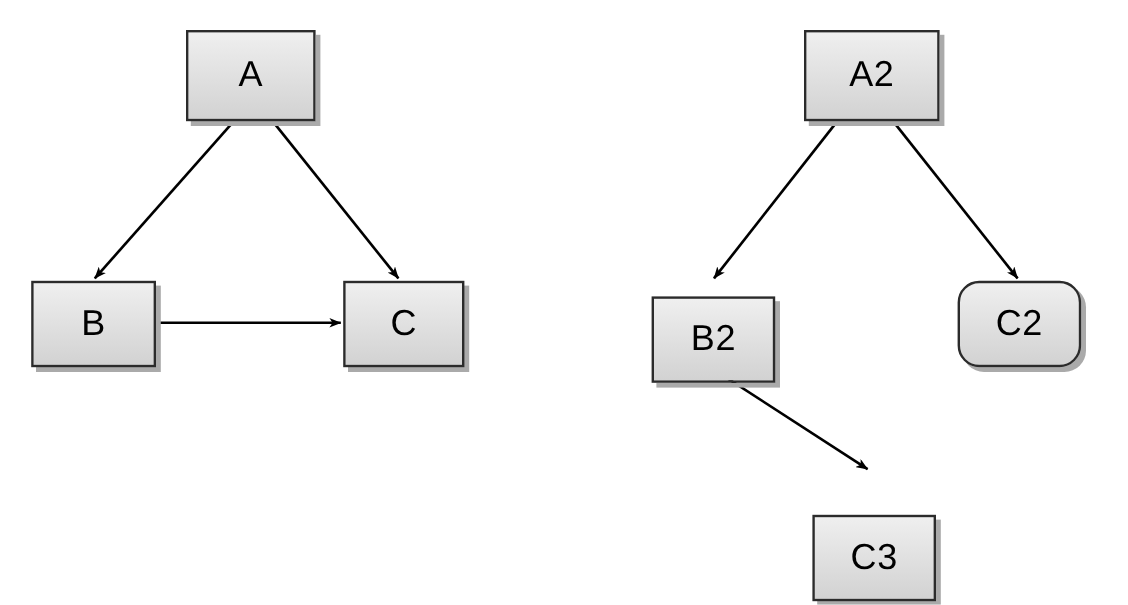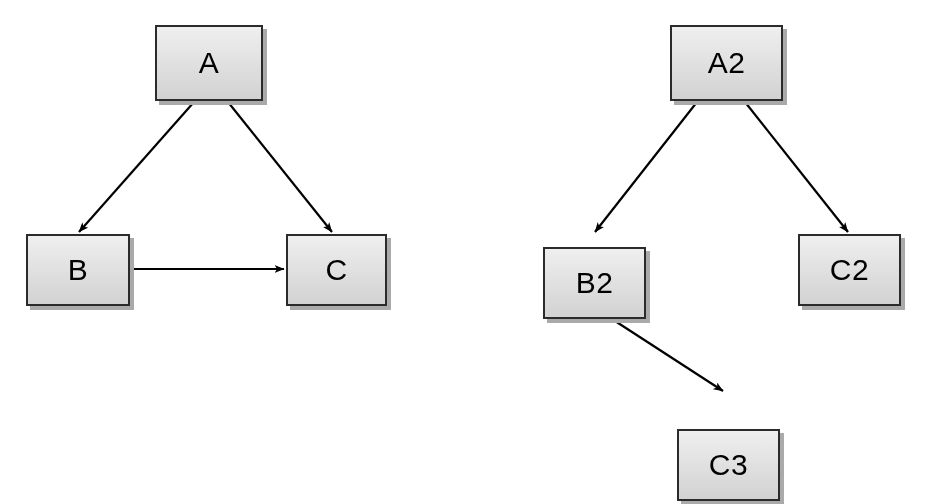--- a/index.html
+++ b/index.html
@@ -77,21 +77,21 @@
       </div>
       <div class="node" style="left: 286px; top: 234px; width: 101px; height: 72px; border-color: rgb(43, 43, 43); background: linear-gradient(rgb(239, 239, 239) 0%, rgb(210, 210, 210) 100%); box-shadow: rgb(170, 170, 170) 4px 4px 0px 0px;">
         <span class="node-label">C</span>
       </div>
       <div class="node" style="left: 670px; top: 25px; width: 113px; height: 76px; border-color: rgb(43, 43, 43); background: linear-gradient(rgb(239, 239, 239) 0%, rgb(210, 210, 210) 100%); box-shadow: rgb(170, 170, 170) 4px 4px 0px 0px;">
         <span class="node-label">A2</span>
       </div>
       <div class="node" style="left: 543px; top: 234px; width: 103px; height: 72px; border-color: rgb(43, 43, 43); background: linear-gradient(rgb(239, 239, 239) 0%, rgb(210, 210, 210) 100%); box-shadow: rgb(170, 170, 170) 4px 4px 0px 0px; margin-top: 13px;">
         <span class="node-label">B2</span>
       </div>
-      <div class="node" style="left: 798px; top: 234px; width: 103px; height: 72px; border-color: rgb(43, 43, 43); background: linear-gradient(rgb(239, 239, 239) 0%, rgb(210, 210, 210) 100%); box-shadow: rgb(170, 170, 170) 4px 4px 0px 0px;">
+      <div class="node" style="left: 798px; top: 234px; width: 103px; height: 72px; border-color: rgb(43, 43, 43); background: linear-gradient(rgb(239, 239, 239) 0%, rgb(210, 210, 210) 100%); box-shadow: rgb(170, 170, 170) 4px 4px 0px 0px; border-radius: 18px;">
         <span class="node-label">C2</span>
       </div>
       <div class="node" style="left: 677px; top: 393px; width: 103px; height: 72px; border-color: rgb(43, 43, 43); background: linear-gradient(rgb(239, 239, 239) 0%, rgb(210, 210, 210) 100%); box-shadow: rgb(170, 170, 170) 4px 4px 0px 0px; margin-top: 36px;">
         <span class="node-label">C3</span>
       </div>
     </div>
 
 </div>
 
 </body></html>

